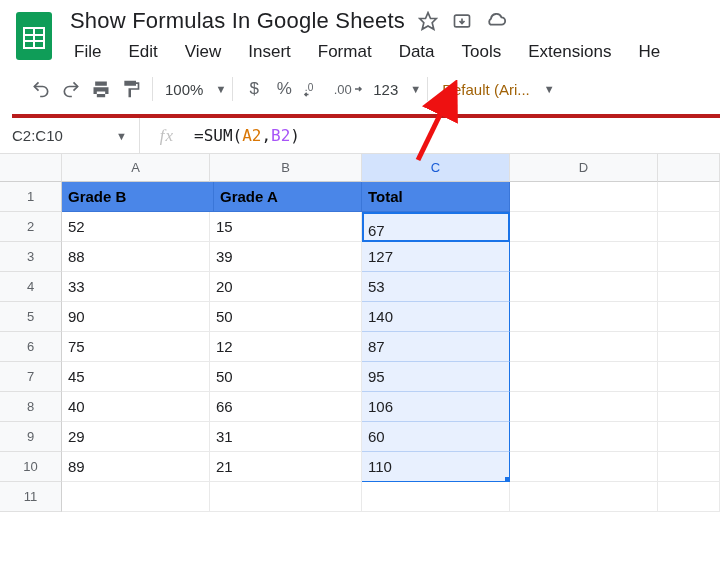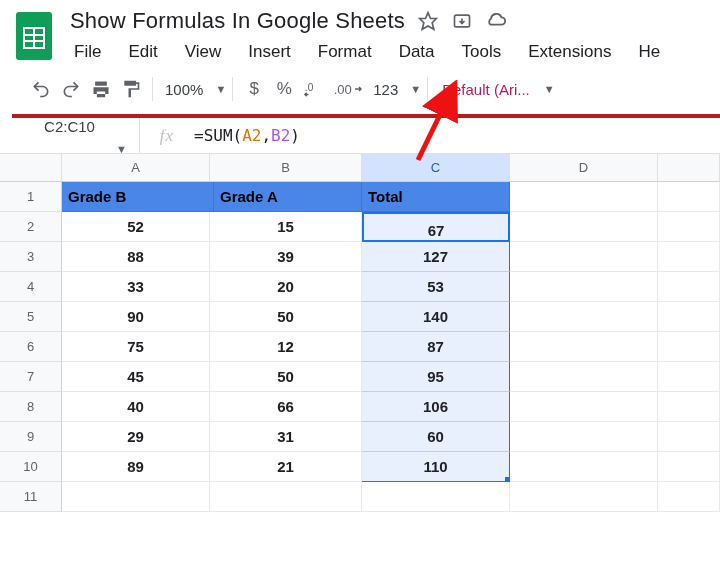--- a/index.html
+++ b/index.html
@@ -16,45 +16,45 @@
   .menus { display: flex; gap: 19px; margin-top: 6px; }
   .menu-item { font-size: 17px; color: #202124; cursor: pointer; padding: 2px 4px; }
   
   
   .toolbar { display: flex; align-items: center; gap: 0; padding: 10px 14px; border-bottom: 4px solid #b91c1c; height: 54px; margin-left: 12px; }
   .tbtn { width: 30px; height: 30px; display:flex; align-items:center; justify-content:center; color:#444; cursor:pointer; border-radius:4px; }
   .tsep { width:1px; height:24px; background:#e0e0e0; margin:0 6px; }
   .tgroup { display:flex; align-items:center; gap:6px; }
   .zoom { font-size: 15px; color:#3c4043; padding:0 6px; }
   .dd { color:#5f6368; font-size:11px; }
-  .font-sel { font-size:15px; color:#be185d; padding:0 8px; }
+  .font-sel { font-size:15px; color:#a16207; padding:0 8px; }
   
   
   .fbar { display:flex; align-items:center; border-bottom:1px solid #e0e0e0; height:36px; }
-  .namebox { width: 140px; display:flex; align-items:center; padding:0 12px; font-size:15px; color:#3c4043; border-right:1px solid #e0e0e0; height:100%; gap:8px;flex-direction:column; }
+  .namebox { width: 140px; display:flex; align-items:center; padding:0 12px; font-size:15px; color:#3c4043; border-right:1px solid #e0e0e0; height:100%; gap:8px; }
   .namebox .dd { margin-left:auto; }
   .fx { width:54px; text-align:center; font-style:italic; color:#c0c0c0; font-size:17px; font-family: serif; letter-spacing:1px; }
   .formula { font-size:16px; font-family: 'Consolas','Menlo',monospace; color:#202124; }
   .formula .ref1 { color:#d97706; }
   .formula .ref2 { color:#a855f7; }
   .formula .paren { color:#202124; }
   
   
   .grid { overflow:hidden; }
   .col-headers { display:flex; height:28px; }
   .corner { width:62px; background:#f8f9fa; border-right:1px solid #e0e0e0; border-bottom:1px solid #d0d0d0; }
   .ch { background:#f8f9fa; border-right:1px solid #e0e0e0; border-bottom:1px solid #d0d0d0; text-align:center; font-size:13px; color:#5f6368; line-height:28px; }
   .ch.sel { background:#d3e3fd; color:#1a5cd6; }
   .ch.a { width:148px; } .ch.b { width:152px; } .ch.c { width:148px; } .ch.d { width:148px; } .ch.e { width:62px; }
   
   .row { display:flex; height:30px; }
   .rh { width:62px; background:#f8f9fa; border-right:1px solid #d0d0d0; border-bottom:1px solid #e0e0e0; text-align:center; font-size:13px; color:#5f6368; line-height:30px; }
   .cell { border-right:1px solid #e9e9e9; border-bottom:1px solid #e9e9e9; font-size:15px; color:#202124; padding:0 6px; line-height:30px; overflow:hidden; }
   .cell.a { width:148px; } .cell.b { width:152px; } .cell.c { width:148px; } .cell.d { width:148px; } .cell.e { width:62px; }
-  .cell.num { text-align:center;font-weight:bold; }
+  .cell.num { text-align:left; }
   
   .row.hdr .cell { background:#4a86e8; color:#000; font-weight:bold; border-right:1px solid #3a76d8; border-bottom:1px solid #3a76d8; }
   .row.hdr .cell.d, .row.hdr .cell.e { background:#fff; color:#202124; font-weight:normal; border-right:1px solid #e9e9e9; border-bottom:1px solid #e9e9e9; }
   
   .cell.sel { background:#e8f0fe; border-right:1px solid #1a73e8; border-bottom:1px solid #b8d0f5; }
   .cell.sel.first { border:2px solid #1a73e8; line-height:26px; padding:4px 4px; }
   .cell.sel.last { border-bottom:1px solid #1a73e8; position:relative; }
   .cell.sel.last::after { content:''; position:absolute; right:-3px; bottom:-3px; width:7px; height:7px; background:#1a73e8; }
   .cell.selcol-top { border-top:1px solid #1a73e8; }
   

